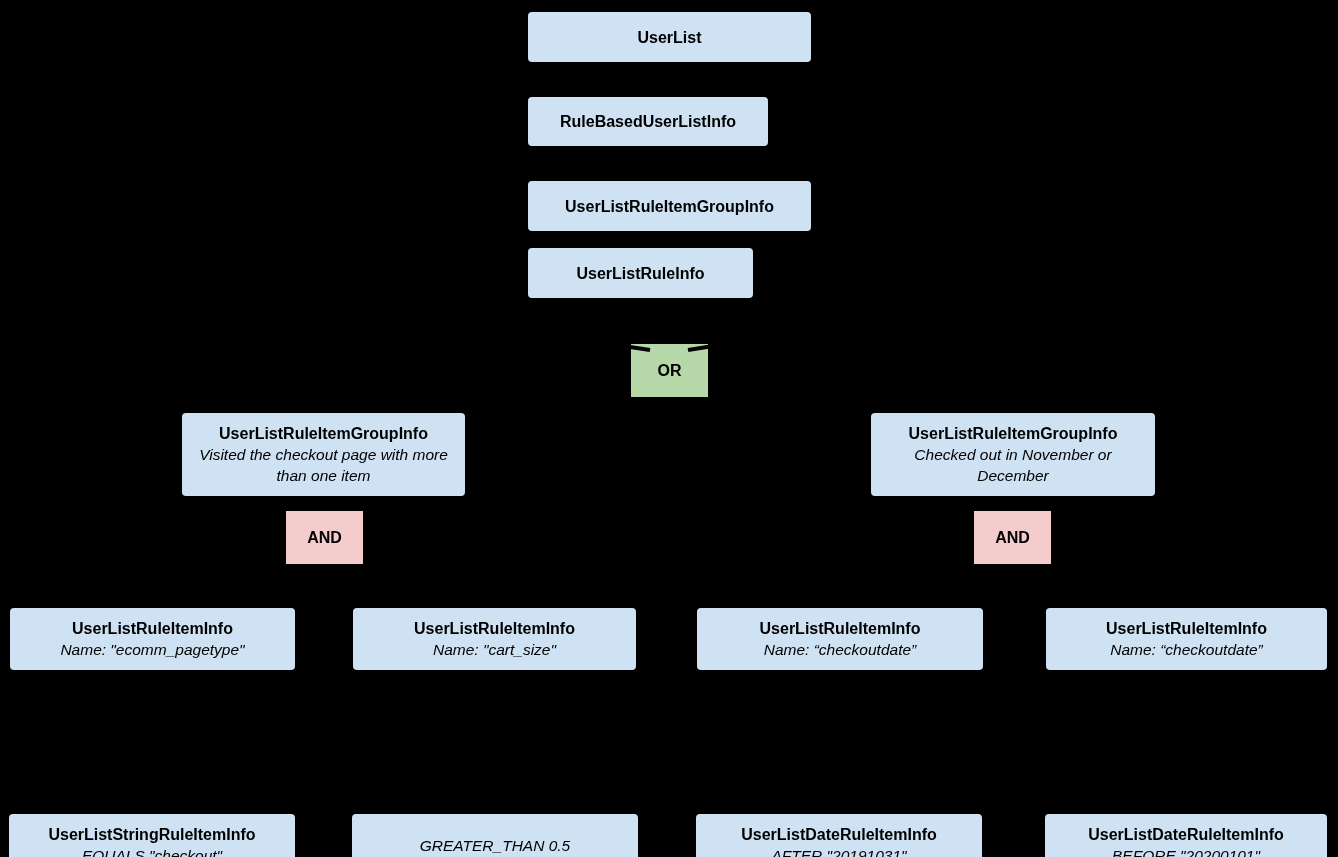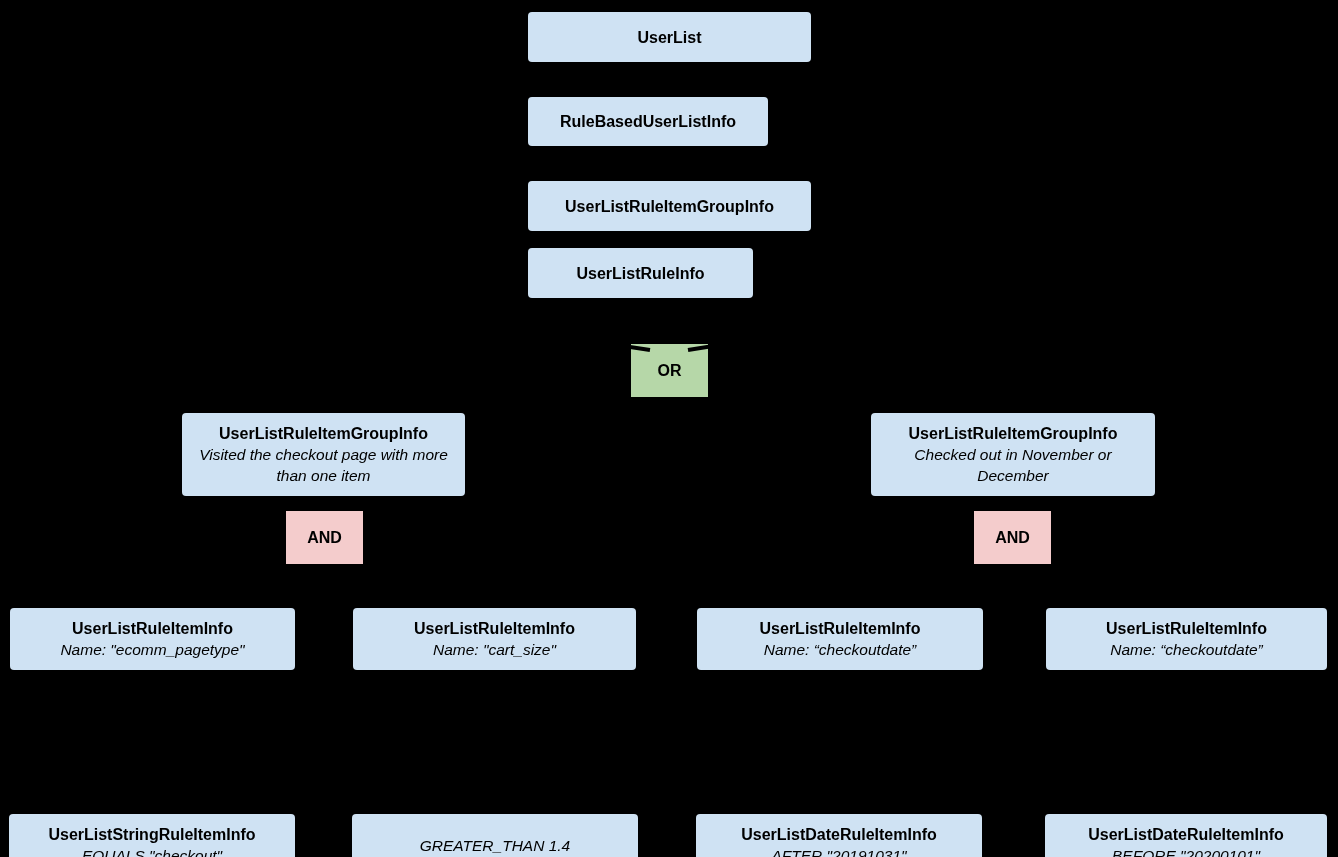--- a/index.html
+++ b/index.html
@@ -87,21 +87,21 @@
     <div class="title">UserListRuleItemInfo</div>
     <div class="note">Name: “checkoutdate”</div>
   </div>
 
   <div class="node r16" style="left:9px;top:785px;width:286px;height:62px">
     <div class="title">UserListStringRuleItemInfo</div>
     <div class="note">EQUALS "checkout"</div>
   </div>
 
   <div class="node r16" style="left:352px;top:785px;width:286px;height:62px">
-    <div class="note">GREATER_THAN 1.4</div>
+    <div class="note">GREATER_THAN 0.5</div>
   </div>
 
   <div class="node r16" style="left:696px;top:785px;width:286px;height:62px">
     <div class="title">UserListDateRuleItemInfo</div>
     <div class="note">AFTER "20191031"</div>
   </div>
 
   <div class="node r16" style="left:1045px;top:785px;width:282px;height:62px">
     <div class="title">UserListDateRuleItemInfo</div>
     <div class="note">BEFORE "20200101"</div>

